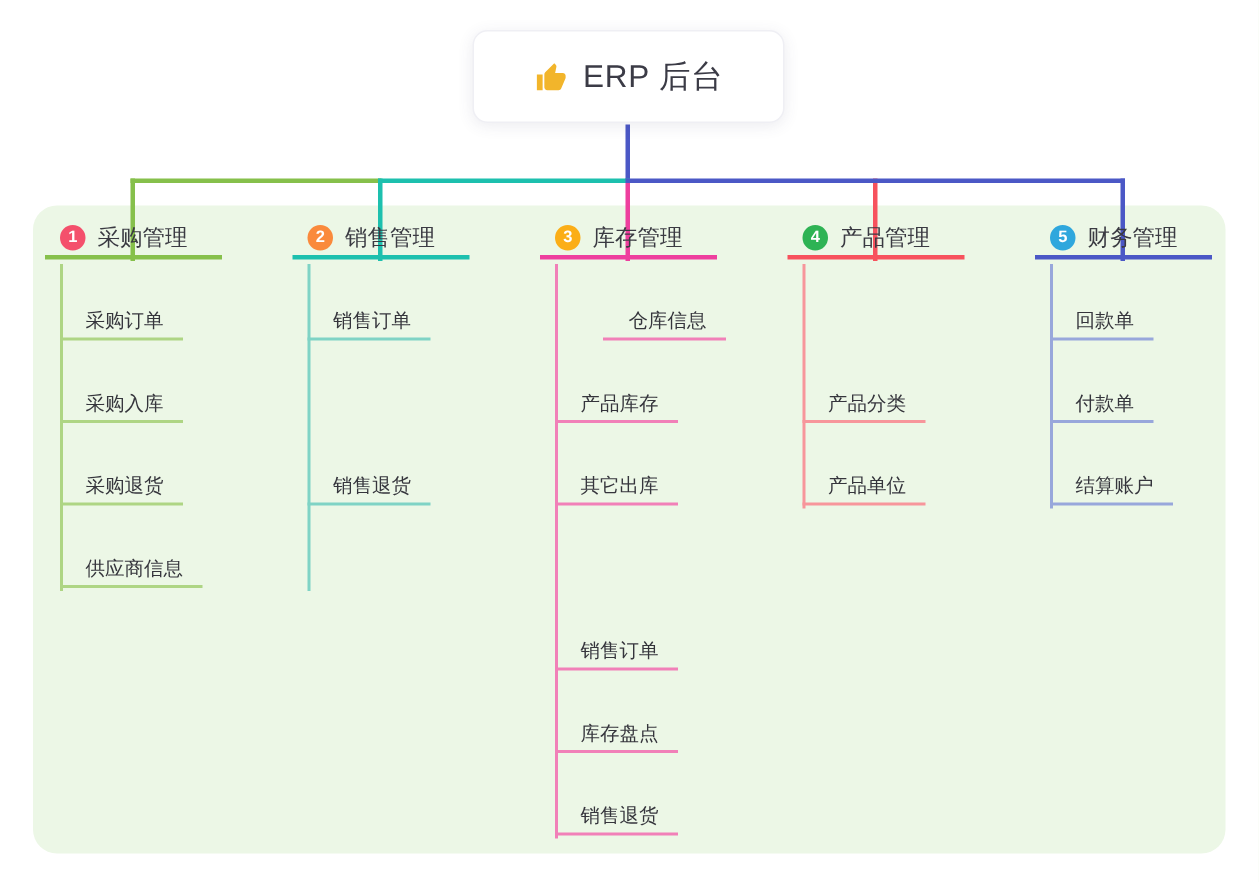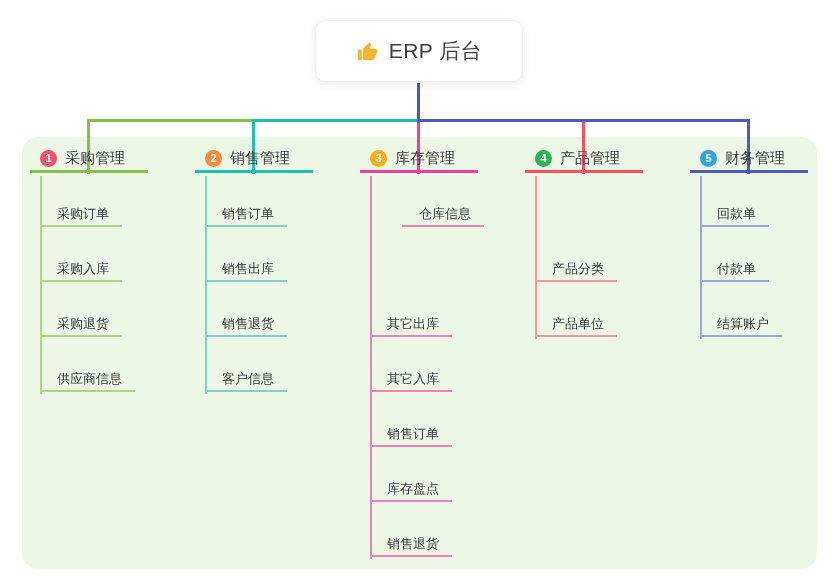--- a/index.html
+++ b/index.html
@@ -75,32 +75,30 @@
     <div class="leaf-node" style="left: 40px; top: 256px; border-bottom: 2px solid rgb(174, 213, 132); text-align: right;">采购入库</div>
     <div class="leaf-node" style="left: 40px; top: 311px; border-bottom: 2px solid rgb(174, 213, 132);">采购退货</div>
     <div class="leaf-node" style="left: 40px; top: 366px; border-bottom: 2px solid rgb(174, 213, 132);">供应商信息</div>
     <div class="vline" style="left: 252px; top: 119px; height: 55px; background: rgb(29, 192, 174);"></div>
     <div class="branch-header" style="left: 195px; top: 147px; border-bottom: 3px solid rgb(29, 192, 174);">
       <span class="branch-badge" style="background: rgb(250, 138, 60);">2</span>
       <span class="branch-label">销售管理</span>
     </div>
     <div class="subtree-line" style="left: 205px; top: 176px; height: 218px; background: rgb(127, 211, 197);"></div>
     <div class="leaf-node" style="left: 205px; top: 201px; border-bottom: 2px solid rgb(127, 211, 197);">销售订单</div>
-    <div class="leaf-node" style="left: 205px; top: 256px; border-bottom: 2px solid rgb(127, 211, 197);">销售出库</div>
     <div class="leaf-node" style="left: 205px; top: 311px; border-bottom: 2px solid rgb(127, 211, 197);">销售退货</div>
-    <div class="leaf-node" style="left: 205px; top: 366px; border-bottom: 2px solid rgb(127, 211, 197);">客户信息</div>
     <div class="vline" style="left: 417px; top: 119px; height: 55px; background: rgb(238, 63, 158);"></div>
     <div class="branch-header" style="left: 360px; top: 147px; border-bottom: 3px solid rgb(238, 63, 158);">
       <span class="branch-badge" style="background: rgb(251, 174, 23);">3</span>
       <span class="branch-label">库存管理</span>
     </div>
     <div class="subtree-line" style="left: 370px; top: 176px; height: 383px; background: rgb(241, 128, 184);"></div>
     <div class="leaf-node" style="left: 370px; top: 201px; border-bottom: 2px solid rgb(241, 128, 184); margin-left: 32px;">仓库信息</div>
+    <div class="leaf-node" style="left: 370px; top: 256px; border-bottom: 2px solid rgb(241, 128, 184);">产品库存</div>
     <div class="leaf-node" style="left: 370px; top: 311px; border-bottom: 2px solid rgb(241, 128, 184);">其它出库</div>
-    <div class="leaf-node" style="left: 370px; top: 366px; border-bottom: 2px solid rgb(241, 128, 184);">其它入库</div>
     <div class="leaf-node" style="left: 370px; top: 421px; border-bottom: 2px solid rgb(241, 128, 184);">销售订单</div>
     <div class="leaf-node" style="left: 370px; top: 476px; border-bottom: 2px solid rgb(241, 128, 184);">库存盘点</div>
     <div class="leaf-node" style="left: 370px; top: 531px; border-bottom: 2px solid rgb(241, 128, 184);">销售退货</div>
     <div class="vline" style="left: 582px; top: 119px; height: 55px; background: rgb(247, 82, 93);"></div>
     <div class="branch-header" style="left: 525px; top: 147px; border-bottom: 3px solid rgb(247, 82, 93);">
       <span class="branch-badge" style="background: rgb(46, 179, 84);">4</span>
       <span class="branch-label">产品管理</span>
     </div>
     <div class="subtree-line" style="left: 535px; top: 176px; height: 163px; background: rgb(247, 150, 155);"></div>
     <div class="leaf-node" style="left: 535px; top: 256px; border-bottom: 2px solid rgb(247, 150, 155);">产品分类</div>

